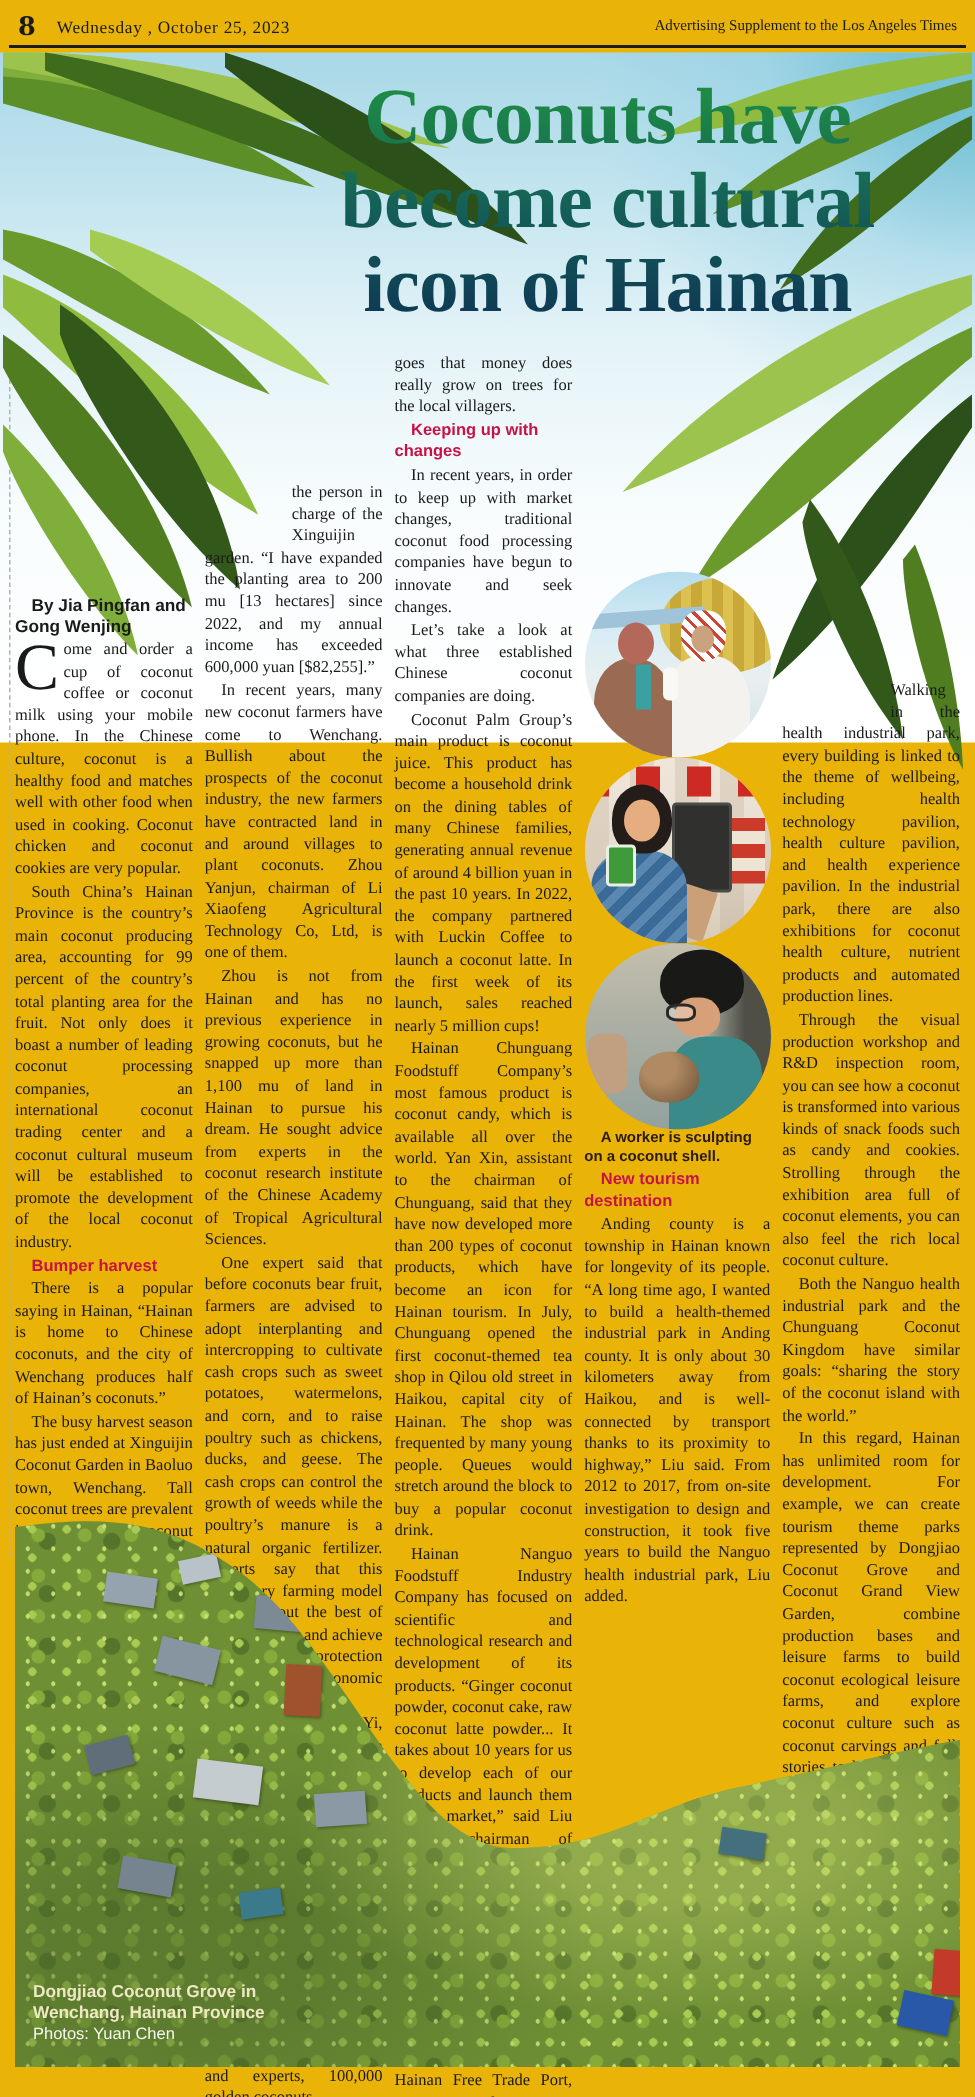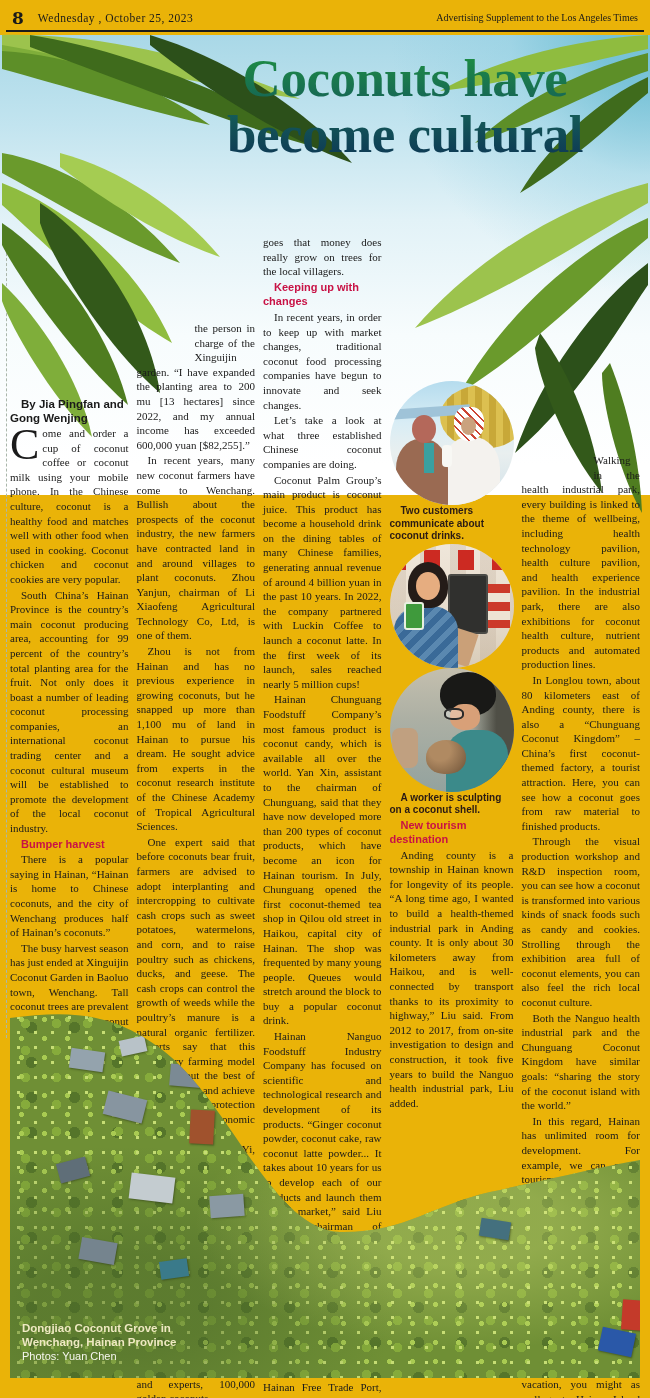--- a/index.html
+++ b/index.html
@@ -108,20 +108,21 @@
     <span class="hdr-num">8</span><span class="hdr-date">Wednesday ,  October  25, 2023</span>
     <span class="hdr-right">Advertising Supplement to the Los Angeles Times</span>
   </div>
   <div class="hdr-rule"></div>
 
   <div class="sky"></div>
 
   <div class="headline">
     <span>Coconuts have</span>
     <span>become cultural</span>
+    <span>icon of Hainan</span>
   </div>
 
   <svg class="palms" style="top:33px;left:0;" width="360" height="410" viewBox="0 0 360 410">
     <g>
       <path d="M2,6 C60,2 130,18 190,52 C120,44 50,30 2,22 Z" fill="#7fae3a"></path>
       <path d="M2,18 C70,22 150,48 210,92 C140,76 60,52 2,36 Z" fill="#5d8f28"></path>
       <path d="M2,2 C90,0 200,22 300,66 C210,52 90,28 2,12 Z" fill="#9cc34d"></path>
       <path d="M30,2 C110,14 220,52 330,118 C230,92 120,46 30,14 Z" fill="#3f6b1c"></path>
       <path d="M150,2 C230,26 310,80 352,130 C280,104 200,52 150,12 Z" fill="#2c501a"></path>
       <path d="M2,120 C60,130 130,170 180,230 C110,204 40,160 2,140 Z" fill="#6a9a2c"></path>
@@ -188,21 +189,20 @@
         <div class="p1wall"></div>
         <div class="p1beam"></div>
         <div class="p1body2"></div>
         <div class="p1head2"></div>
         <div class="p1face2"></div>
         <div class="p1body1"></div>
         <div class="p1head1"></div>
         <div class="p1lan"></div>
         <div class="p1btl"></div>
       </div>
-      <p class="photocap">Two customers communicate about coconut drinks.</p>
 
       <div class="circ">
         <div class="p2bg"></div>
         <div class="p2tags"></div>
         <div class="p2tags2"></div>
         <div class="p2phone"></div>
         <div class="p2arm"></div>
         <div class="p2body"></div>
         <div class="p2hair"></div>
         <div class="p2face"></div>
@@ -220,21 +220,20 @@
         <div class="p3cup"></div>
       </div>
       <p class="photocap">A worker is sculpting on a coconut shell.</p>
 
       <p class="subhead" style="color:#c81245;">New tourism destination</p>
       <p>Anding county is a township in Hainan known for longevity of its people. “A long time ago, I wanted to build a health-themed industrial park in Anding county. It is only about 30 kilometers away from Haikou, and is well-connected by transport thanks to its proximity to highway,” Liu said. From 2012 to 2017, from on-site investigation to design and construction, it took five years to build the Nanguo health industrial park, Liu added.</p>
     </div>
 
     <div class="col" style="padding-top:218px;">
       <p class="cont"><span class="wrapspacer5"></span><span>Walking in the health industrial park, every building is linked to the theme of wellbeing, including health technology pavilion, health culture pavilion, and health experience pavilion. In the industrial park, there are also exhibitions for coconut health culture, nutrient products and automated production lines.</span></p>
-      <p>In Longlou town, about 80 kilometers east of Anding county, there is also a “Chunguang Coconut Kingdom” – China’s first coconut-themed factory, a tourist attraction. Here, you can see how a coconut goes from raw material to finished products.</p>
       <p>Through the visual production workshop and R&amp;D inspection room, you can see how a coconut is transformed into various kinds of snack foods such as candy and cookies. Strolling through the exhibition area full of coconut elements, you can also feel the rich local coconut culture.</p>
       <p>Both the Nanguo health industrial park and the Chunguang Coconut Kingdom have similar goals: “sharing the story of the coconut island with the world.”</p>
       <p>In this regard, Hainan has unlimited room for development. For example, we can create tourism theme parks represented by Dongjiao Coconut Grove and Coconut Grand View Garden, combine production bases and leisure farms to build coconut ecological leisure farms, and explore coconut culture such as coconut carvings and folk stories to build a coconut culture museum.</p>
       <p>If you are planning a vacation, you might as well go to Hainan Island for a sweet journey full of coconut flavor.</p>
     </div>
   </div>
 
   <div class="aerial">
     <div>
       <div class="roof" style="left:60px;top:40px;width:34px;height:20px;background:#94a3ad;transform:rotate(8deg);"></div>

